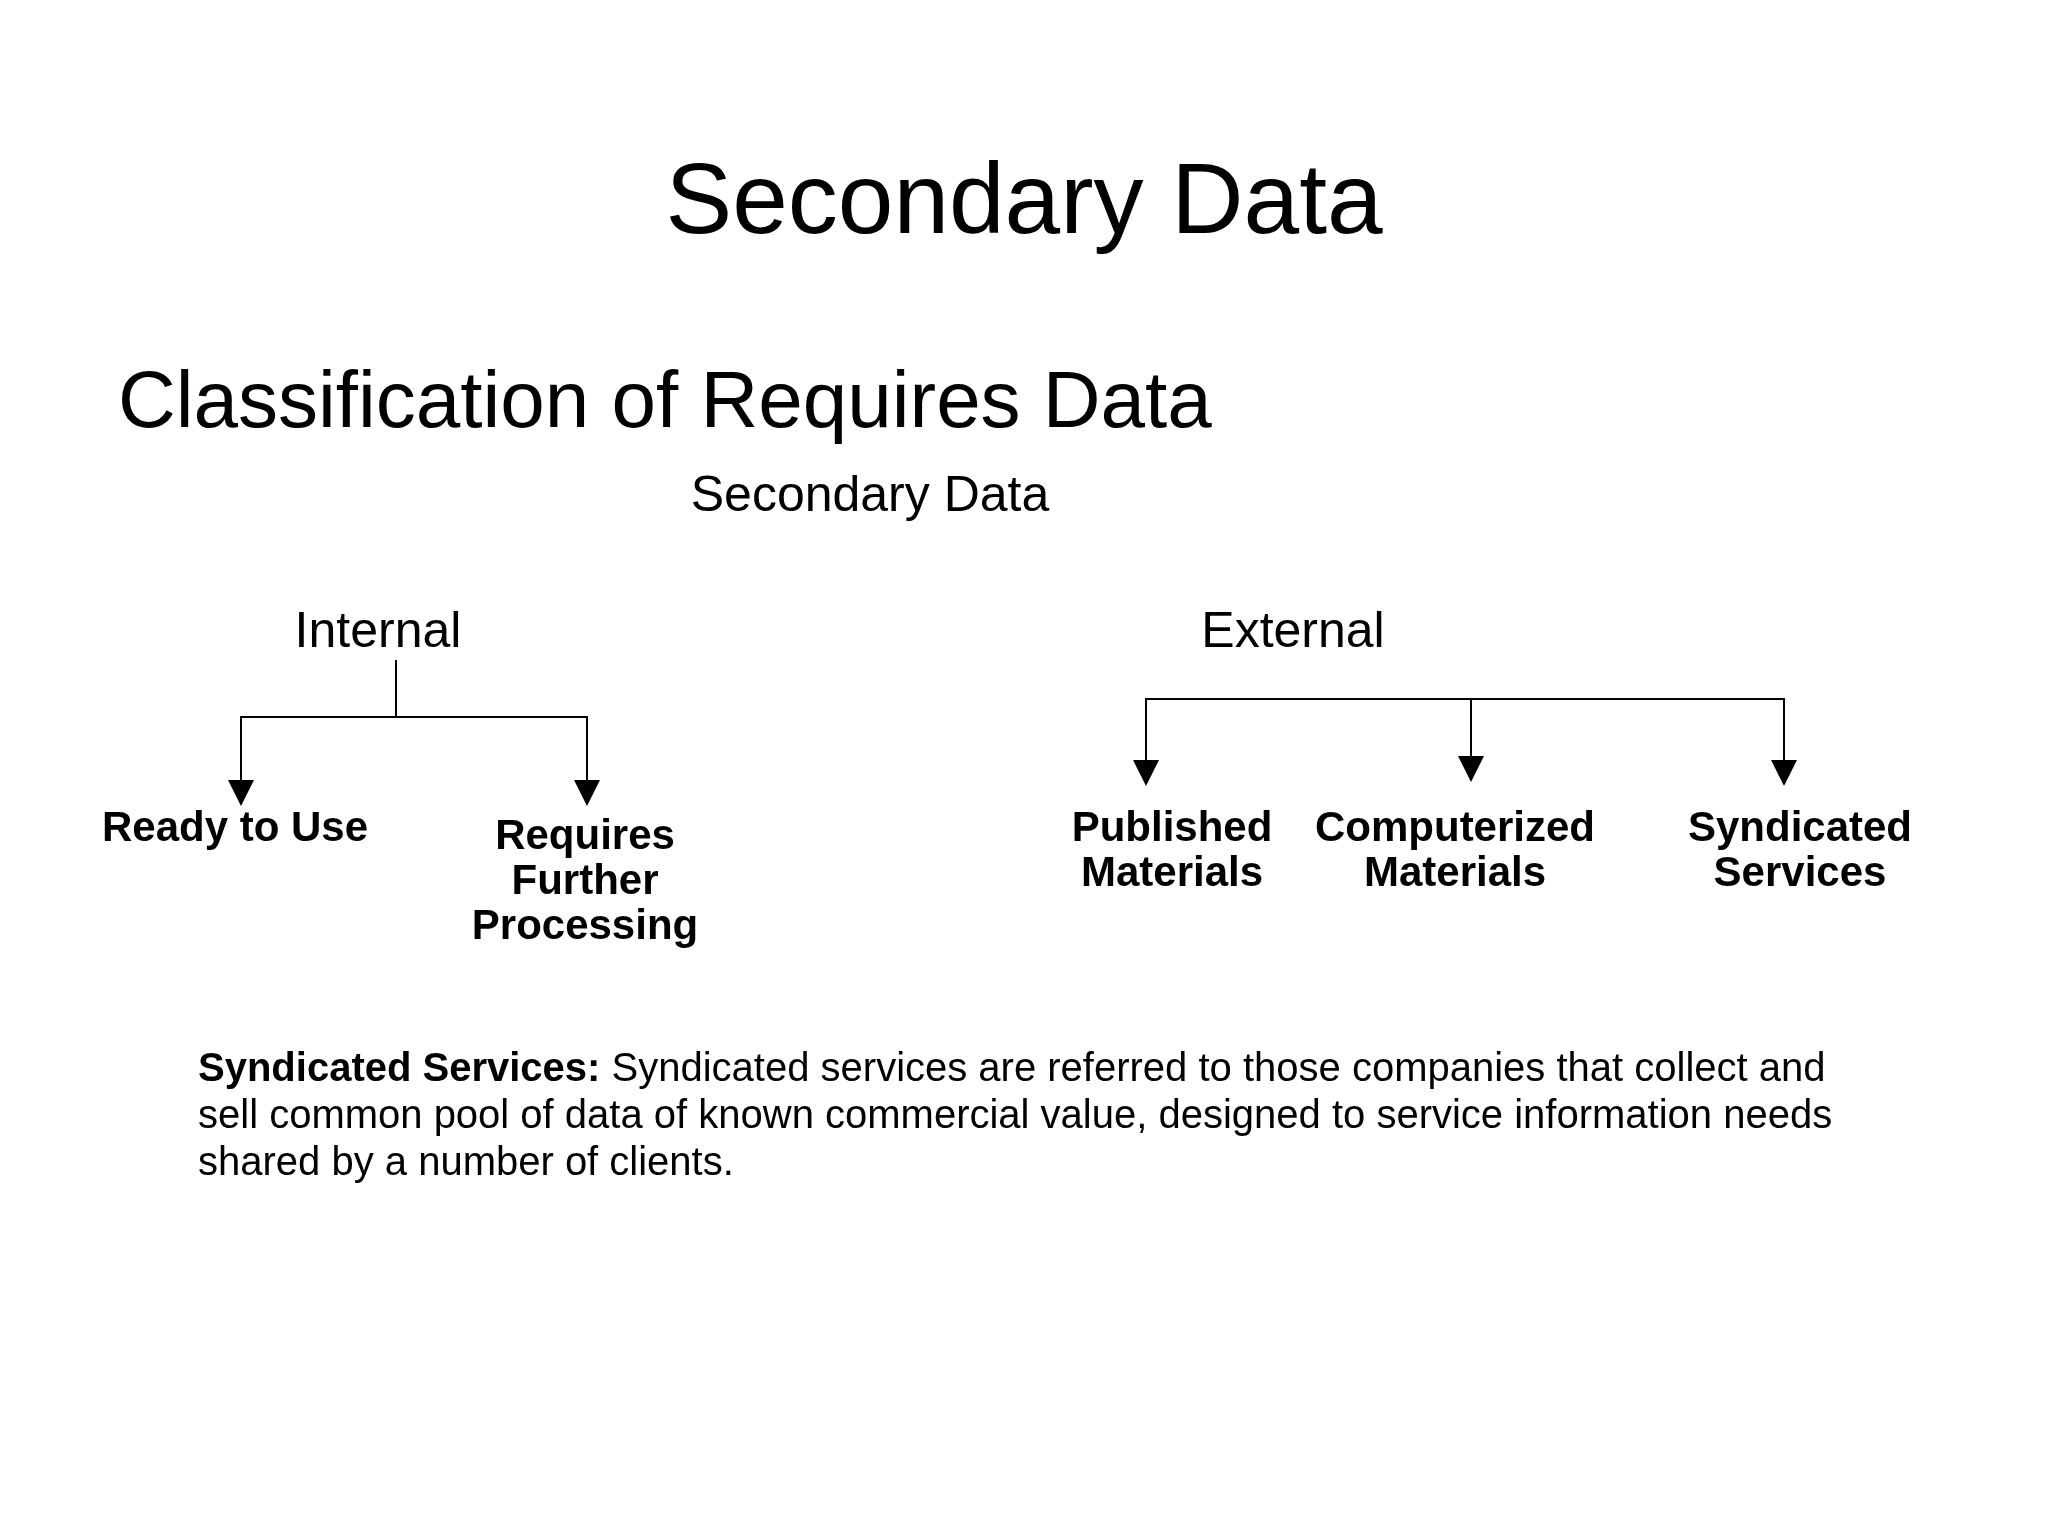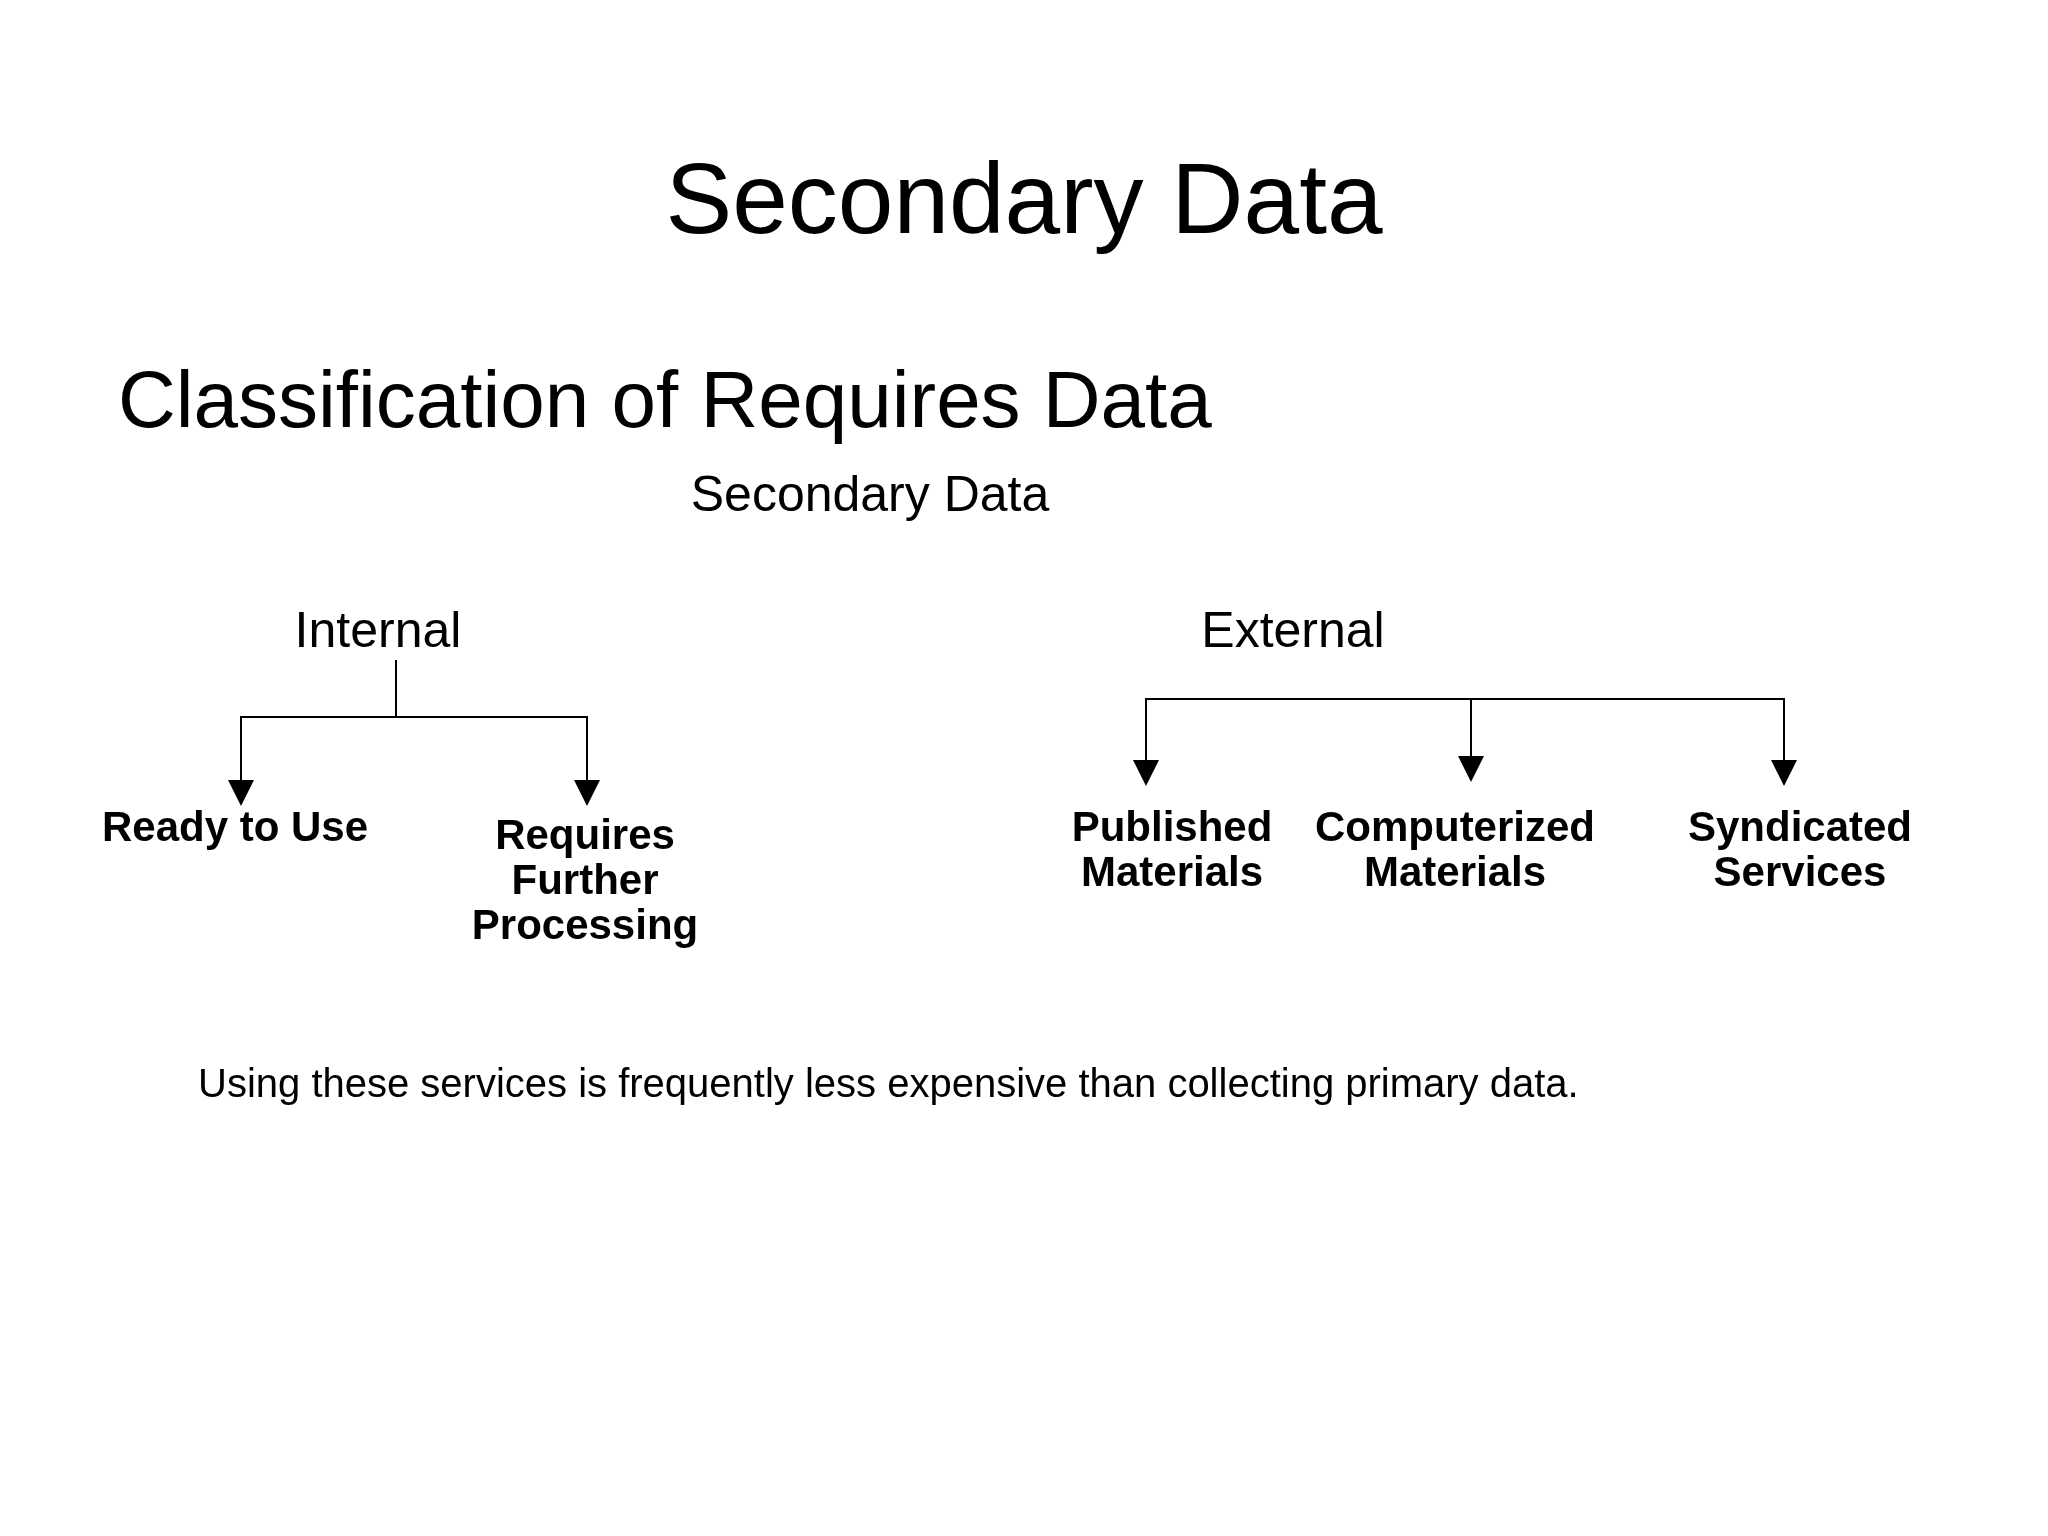--- a/index.html
+++ b/index.html
@@ -121,14 +121,14 @@
 Materials</div>
     <div class="abs leaf computerized">Computerized
 Materials</div>
     <div class="abs leaf syndicated">Syndicated
 Services</div>
   </div>
 
 </div>
 
 <div class="abs textblock">
-  <p class="note">Using these services is frequently less expensive than collecting primary data.</p>
+  <p><span class="bold">Syndicated Services:</span><span> Syndicated services are referred to those companies that collect and sell common pool of data of known commercial value, designed to service information needs shared by a number of clients.</span></p>
 </div>
 
 </body></html>

